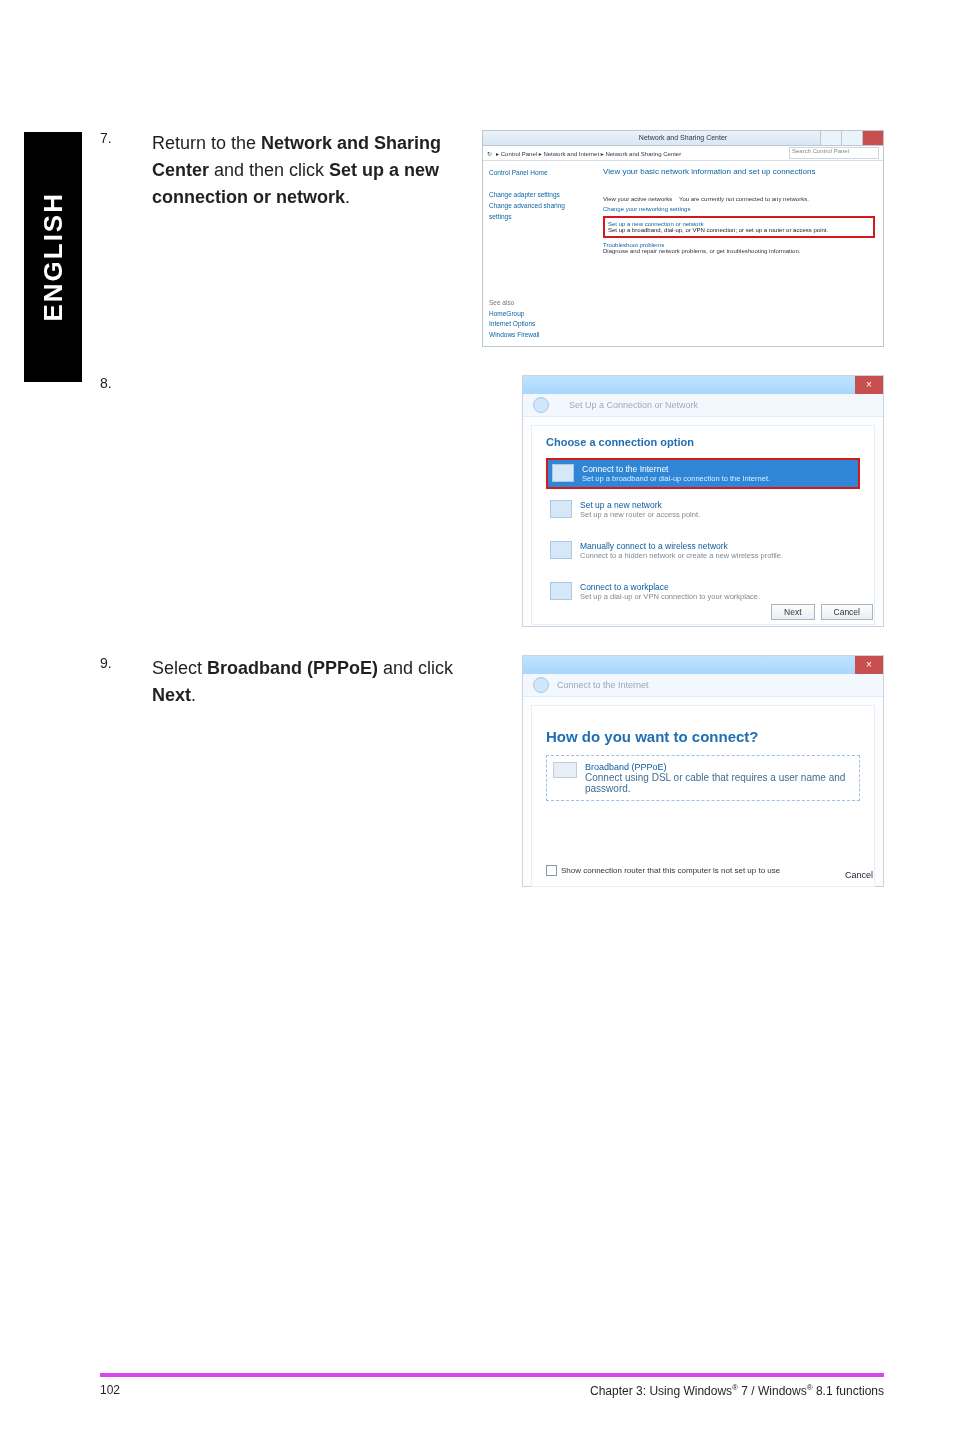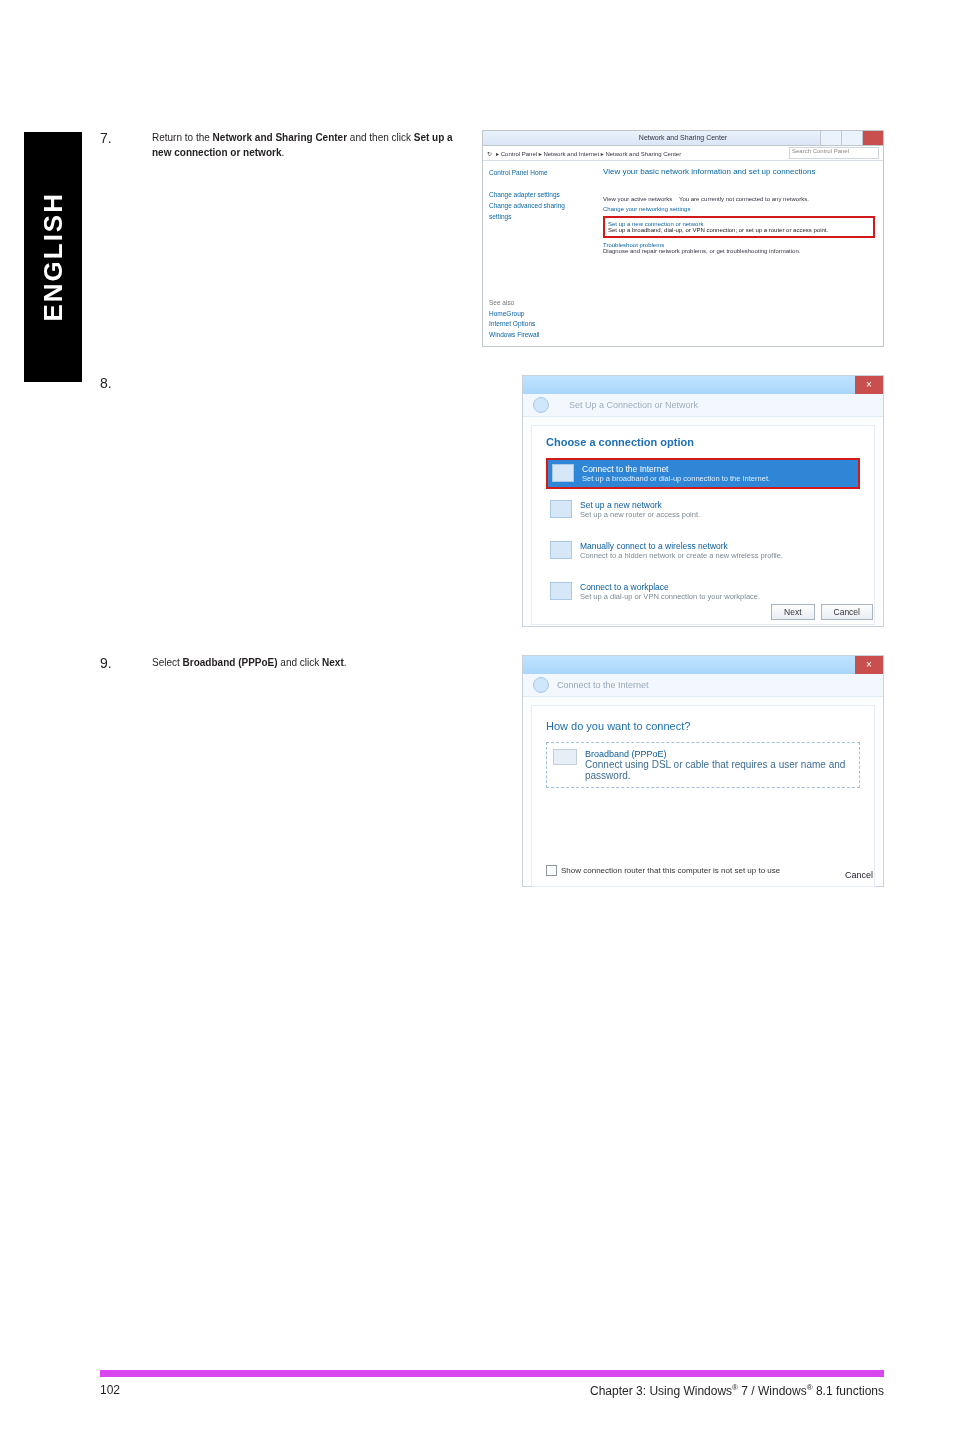--- a/index.html
+++ b/index.html
@@ -3,21 +3,21 @@
 <meta charset="utf-8">
 <style>
   html,body{margin:0;padding:0;background:#fff;font-family:Arial,Helvetica,sans-serif;color:#231f20;-webkit-font-smoothing:antialiased}
   .page{width:954px;height:1438px;position:relative;overflow:hidden;background:#fff}
   
   .lang-tab{position:absolute;left:24px;top:132px;width:58px;height:250px;background:#000;display:flex;align-items:center;justify-content:center}
   .lang-tab span{writing-mode:vertical-rl;transform:rotate(180deg);color:#fff;font-weight:700;font-size:26px;letter-spacing:2px;font-family:Arial,Helvetica,sans-serif}
   .content{position:absolute;left:100px;right:70px;top:130px}
   .step{display:flex;align-items:flex-start;margin-bottom:28px}
   .step-num{width:52px;font-size:14px}
-  .step-text{font-size:10px;line-height:1.5;flex:0 0 320px;padding-right:10px}
+  .step-text{font-size:18px;line-height:1.5;flex:0 0 320px;padding-right:10px}
   .step-text b{font-weight:700}
   .step-img{flex:1;min-width:0}
   
   .shot1{border:1px solid #bfc6cc;height:215px;position:relative;background:#fff;font-size:7px;color:#222}
   .shot1 .titlebar{height:14px;background:linear-gradient(#eaf2fb,#d9e6f5);border-bottom:1px solid #bfc6cc;position:relative;font-size:7px;text-align:center;line-height:14px;color:#334}
   .shot1 .winbtns{position:absolute;right:0;top:0;display:flex}
   .shot1 .winbtns div{width:20px;height:14px;border-left:1px solid #bfc6cc;background:#eaf2fb}
   .shot1 .winbtns .close{background:#c94f4f}
   .shot1 .addrbar{height:14px;border-bottom:1px solid #d6dde4;display:flex;align-items:center;font-size:6px;color:#445;gap:4px;padding:0 4px}
   .shot1 .addrbar .bc{color:#334}
@@ -52,30 +52,30 @@
   .shot2 .foot{position:absolute;bottom:6px;right:10px;display:flex;gap:6px}
   .shot2 .btn{border:1px solid #a8b4c0;background:linear-gradient(#fdfdfd,#e9eef3);font-size:8.5px;padding:2px 12px;color:#333}
   
   .shot3{border:1px solid #c9d3dd;width:360px;height:230px;margin-left:auto;background:#fbfdff;font-size:9px;color:#223;position:relative}
   .shot3 .tb{height:18px;background:linear-gradient(#bfe3ff,#a9d6fb);position:relative}
   .shot3 .tb .close{position:absolute;right:0;top:0;width:28px;height:18px;background:#c94f4f;color:#fff;text-align:center;line-height:18px;font-size:10px}
   .shot3 .hdr{height:22px;display:flex;align-items:center;padding:0 10px;gap:8px;background:#f2f8fe;border-bottom:1px solid #e1ebf4}
   .shot3 .hdr .back{width:14px;height:14px;border-radius:50%;background:#cfe6fb;border:1px solid #a9c9e6}
   .shot3 .hdr span{color:#89a;opacity:.85;font-size:9px}
   .shot3 .inner{background:#fff;margin:8px;border:1px solid #e6edf4;height:160px;padding:10px 14px;position:relative}
-  .shot3 .inner h4{margin:4px 0 10px;font-weight:400;color:#1f6fb2;font-size:11px}
+  .shot3 .inner h4{margin:12px 0 10px;font-weight:700;color:#1f6fb2;font-size:15px}
   .shot3 .bbopt{border:1px dashed #9cc1e4;padding:6px;display:flex;gap:8px;align-items:flex-start}
   .shot3 .bbopt .ico{width:22px;height:14px;background:#e7eef5;border:1px solid #c2ced9;flex:0 0 22px}
   .shot3 .bbopt .t{color:#0a5a9e;font-size:9px}
   .shot3 .bbopt .d{color:#3f6c92;font-size:10px}
   .shot3 .showopt{position:absolute;left:14px;bottom:10px;font-size:8px;color:#333;display:flex;align-items:center;gap:4px}
   .shot3 .showopt .cb{width:9px;height:9px;border:1px solid #8a97a3;display:inline-block}
   .shot3 .foot{position:absolute;bottom:6px;right:10px}
   
-  .pagefoot{position:absolute;left:100px;right:70px;bottom:40px;border-top:7px solid #d946ef;padding-top:6px;display:flex;justify-content:space-between;font-size:12px;color:#231f20}
+  .pagefoot{position:absolute;left:100px;right:70px;bottom:40px;border-top:4px solid #d946ef;padding-top:6px;display:flex;justify-content:space-between;font-size:12px;color:#231f20}
   .pagefoot sup{font-size:8px}
 </style>
 </head>
 <body>
 
 <div class="page">
 
   <div class="lang-tab">
     <span>ENGLISH</span>
   </div>

